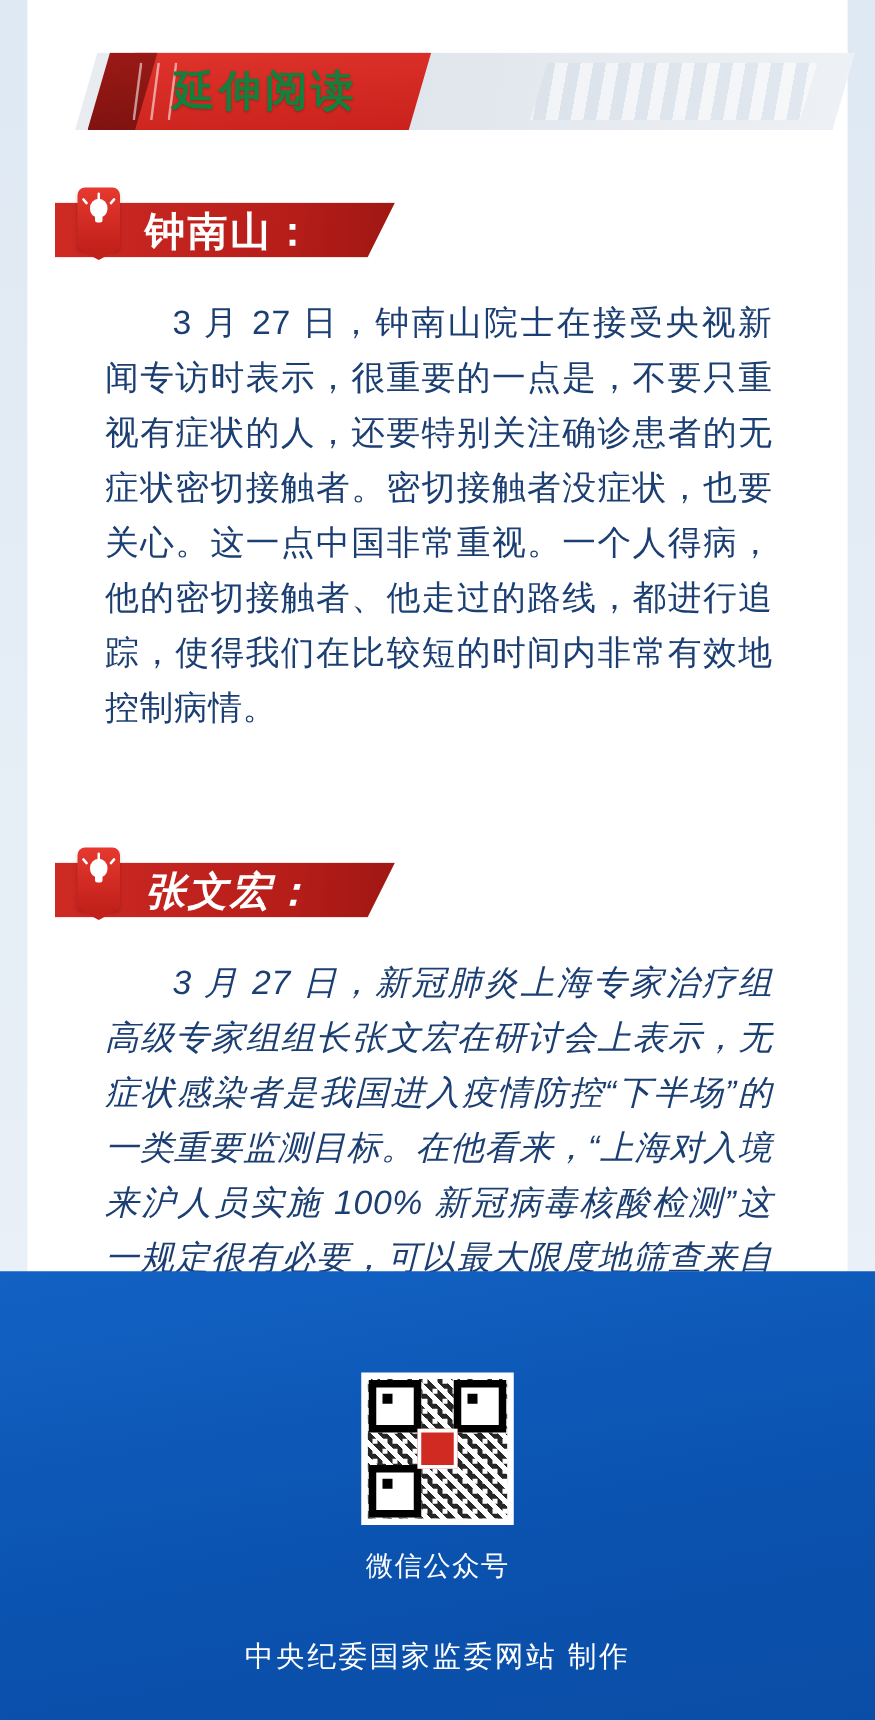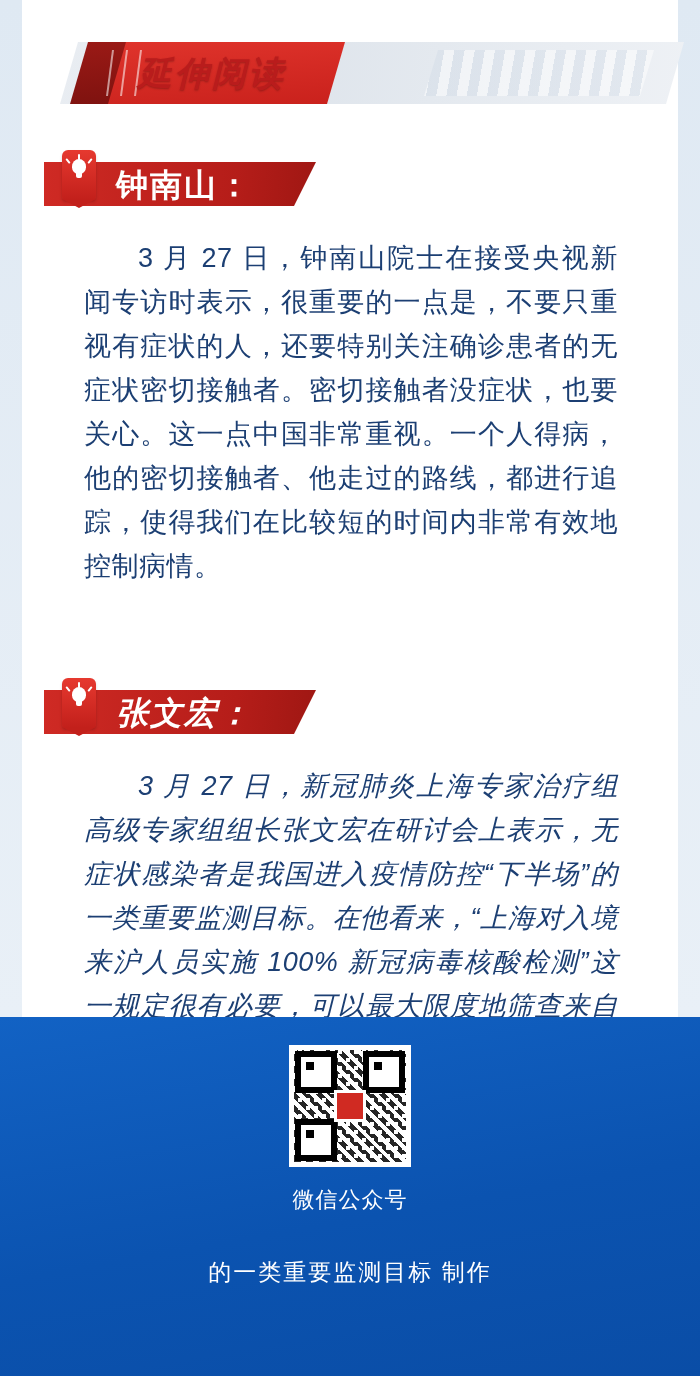--- a/index.html
+++ b/index.html
@@ -84,26 +84,25 @@
     clip-path: polygon(6px 0, 8px 0, 2px 46px, 0 46px);
   }
   .banner-chev.c1 { left: 46px; }
   .banner-chev.c2 { left: 60px; }
   .banner-chev.c3 { left: 74px; }
   .banner-title {
     position: absolute;
     left: 78px; top: 0;
     height: 62px;
     line-height: 62px;
-    color: #b91c1c;
+    color: #15803d;
     font-size: 34px;
     font-weight: bold;
     letter-spacing: 3px;
     text-shadow: 0 1px 2px rgba(0,0,0,.25);
-    font-style: italic;
   }
 
   
   .section { position: relative; }
   .sec1 { margin-top: 46px; }
   .sec2 { margin-top: 90px; font-style: italic; }
 
   .name-row {
     position: relative;
     height: 56px;
@@ -212,21 +211,21 @@
     position: absolute;
     left: 0; right: 0;
     top: 1017px;
     height: 359px;
     background: linear-gradient(170deg, #1262c4 0%, #0b53b0 55%, #0a4da6 100%);
   }
   .qr-row {
     display: flex;
     justify-content: center;
     gap: 90px;
-    padding-top: 28px;
+    padding-top: 81px;
   }
   .qr-item { text-align: center; }
   .qr-box {
     width: 122px; height: 122px;
     background: #ffffff;
     position: relative;
     overflow: hidden;
   }
   .qr-noise {
     position: absolute;
@@ -341,16 +340,16 @@
           <div class="qr-eye tl"></div>
           <div class="qr-eye tr"></div>
           <div class="qr-eye bl"></div>
           <div class="qr-center"></div>
         </div>
         <div class="qr-label">微信公众号</div>
       </div>
 
 
     </div>
-    <div class="footer-credit">的一类重要监测目标  制作</div>
+    <div class="footer-credit">中央纪委国家监委网站  制作</div>
   </div>
 
 </div>
 
 </body></html>

